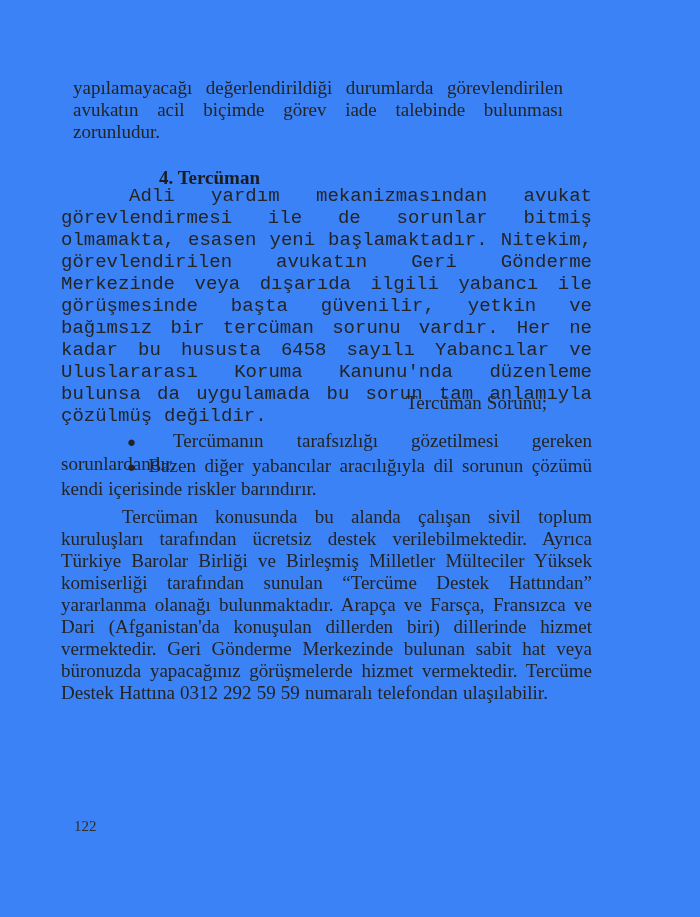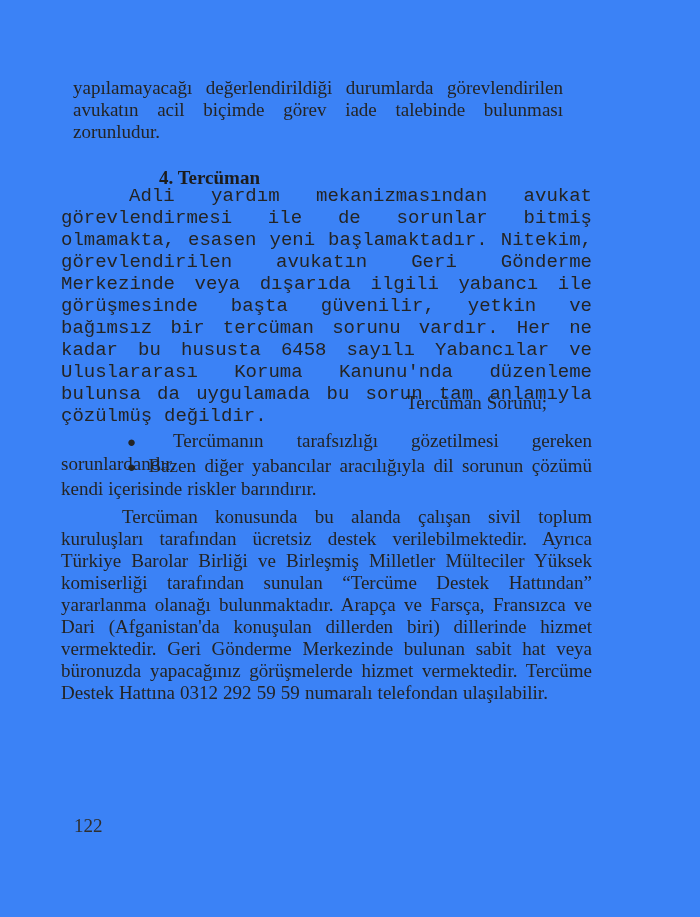--- a/index.html
+++ b/index.html
@@ -77,21 +77,21 @@
   .para-services {
     left: 61px;
     top: 506px;
     width: 531px;
     text-indent: 61px;
   }
   .page-number {
     position: absolute;
     left: 74px;
     top: 815px;
-    font-size: 19px;
+    font-size: 15px;
     line-height: 22px;
     color: #2e2e2e;
     font-family: "Liberation Serif", "DejaVu Serif", serif;
   }
 </style>
 </head>
 <body>
 
 <div class="page">
 

